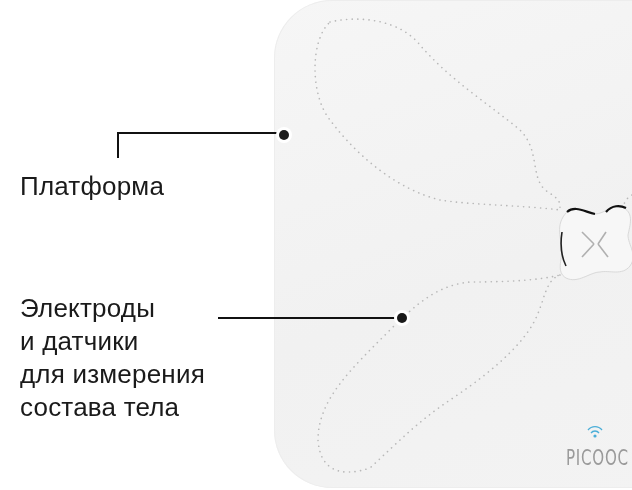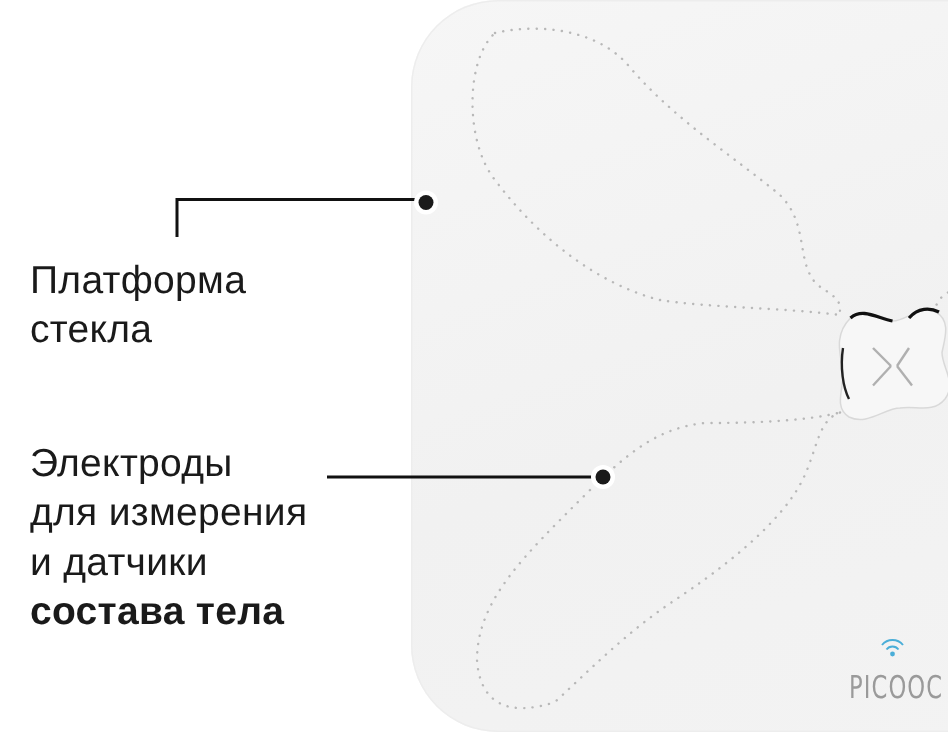--- a/index.html
+++ b/index.html
@@ -13,21 +13,21 @@
       background: linear-gradient(160deg, #f6f6f6 0%, #f1f1f1 55%, #f3f3f3 100%);
       border-radius: 58px;
       box-shadow: inset 0 0 0 1px #ededed;
     }
     .scale-svg { position: absolute; left: 0; top: 0; }
     .caption {
       position: absolute; left: 20px; color: #1a1a1a;
       font-size: 26px; line-height: 33px; letter-spacing: 0.2px;
     }
     .caption .line { display: block; white-space: nowrap; }
-    .caption .bold { font-weight: bold; }
+    .caption .bold { font-weight: normal; }
     .cap1 { top: 170px; }
     .cap2 { top: 292px; }
     .brand {
       position: absolute; left: 566px; top: 446px; font-size: 21px;
       color: #9a9a9a; letter-spacing: 1px; font-weight: normal;
       font-family: "DejaVu Sans", sans-serif; transform: scaleX(0.72); transform-origin: left;
     }
   </style>
 </head>
 <body>
@@ -66,23 +66,22 @@
 
   <g>
     <path d="M588 430 A 9 9 0 0 1 602 430" fill="none" stroke="#4aaed8" stroke-width="1.3"></path>
     <path d="M591 433 A 5 5 0 0 1 599 433" fill="none" stroke="#4aaed8" stroke-width="1.3"></path>
     <circle cx="595" cy="436" r="1.6" fill="#4aaed8"></circle>
   </g>
 </svg>
 
 <div class="caption cap1">
   <span class="line">Платформа</span>
-  <span class="line">стекла</span>
 </div>
 
 <div class="caption cap2">
   <span class="line">Электроды</span>
+  <span class="line">и датчики</span>
   <span class="line">для измерения</span>
-  <span class="line">и датчики</span>
   <span class="line bold">состава тела</span>
 </div>
 
 <div class="brand">PICOOC</div>
 
 </body></html>

